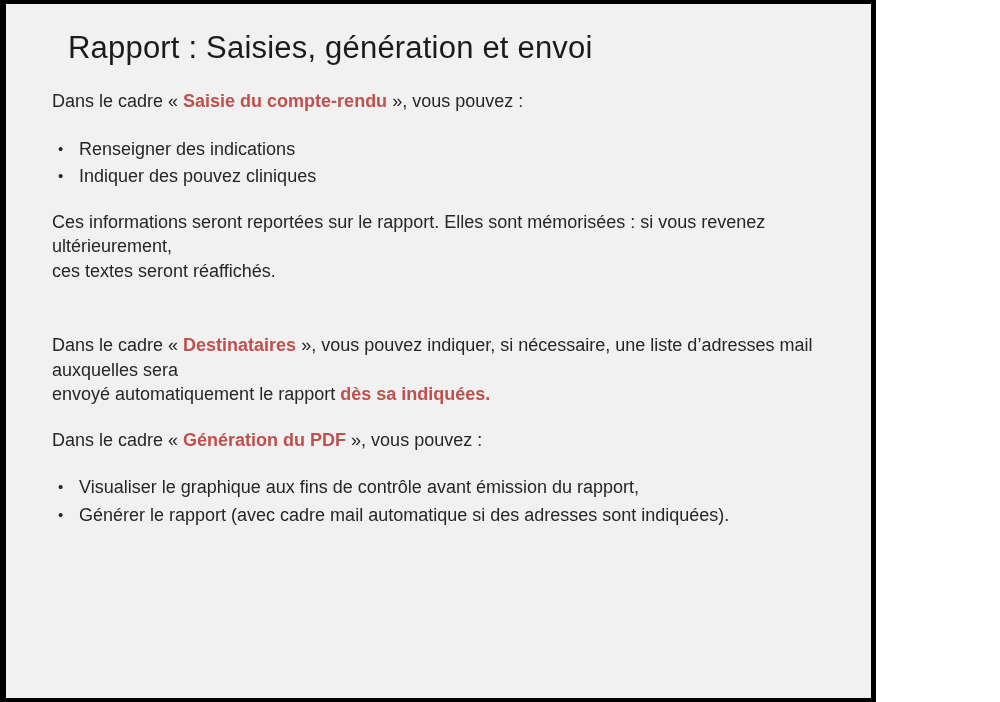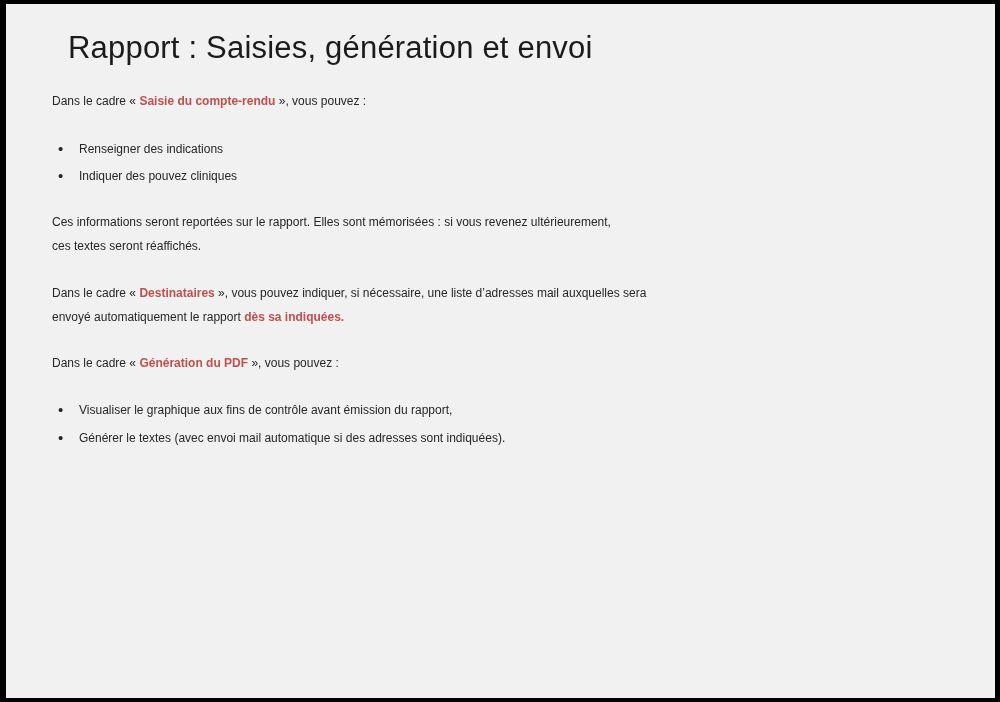--- a/index.html
+++ b/index.html
@@ -6,49 +6,49 @@
     margin: 0;
     padding: 0;
     width: 1000px;
     height: 702px;
     overflow: hidden;
     background: #ffffff;
     font-family: "Liberation Sans", sans-serif;
   }
   .slide {
     box-sizing: border-box;
-    width: 1000px;
+    width: 876px;
     height: 702px;
     background: var(--bg, #F1F1F2);
     border-style: solid;
     border-color: var(--frame, #000000);
     border-width: 4px 5px 4px 6px;
     position: relative;
   }
   .slide-title {
     margin: 24px 0 0 62px;
     font-size: 31px;
     line-height: 40px;
     font-weight: 400;
     letter-spacing: 0.2px;
     color: #1b1b1b;
     white-space: pre;
   }
   .content {
     padding: 0 16px 0 46px;
     color: var(--ink, #262626);
-    font-size: 12px;
+    font-size: 18px;
     line-height: 24.5px;
   }
   .para {
     margin: 0;
     white-space: pre-wrap;
   }
   .para.gap-1 { margin-top: 21px; }
-  .para.gap-2 { margin-top: 22px; }
+  .para.gap-2 { margin-top: 50px; }
   .accent {
     color: var(--accent, #C0504D);
     font-weight: 700;
   }
   ul.bullets {
     list-style: none;
     margin: 23px 0 0 0;
     padding: 0 0 0 3px;
   }
   ul.bullets li {
@@ -82,16 +82,16 @@
     <p class="para gap-1"><span>Ces informations seront reportées sur le rapport. Elles sont mémorisées : si vous revenez ultérieurement,
 ces textes seront réaffichés.</span></p>
 
     <p class="para gap-2"><span>Dans le cadre « </span><span class="accent">Destinataires</span><span> », vous pouvez indiquer, si nécessaire, une liste d’adresses mail auxquelles sera
 envoyé automatiquement le rapport </span><span class="accent">dès sa indiquées.</span></p>
 
     <p class="para gap-1"><span>Dans le cadre « </span><span class="accent">Génération du PDF</span><span> », vous pouvez :</span></p>
 
     <ul class="bullets">
         <li>Visualiser le graphique aux fins de contrôle avant émission du rapport,</li>
-        <li>Générer le textes (avec envoi mail automatique si des adresses sont indiquées).</li>
+        <li>Générer le rapport (avec cadre mail automatique si des adresses sont indiquées).</li>
       </ul>
   </div>
 </div>
 
 </body></html>

